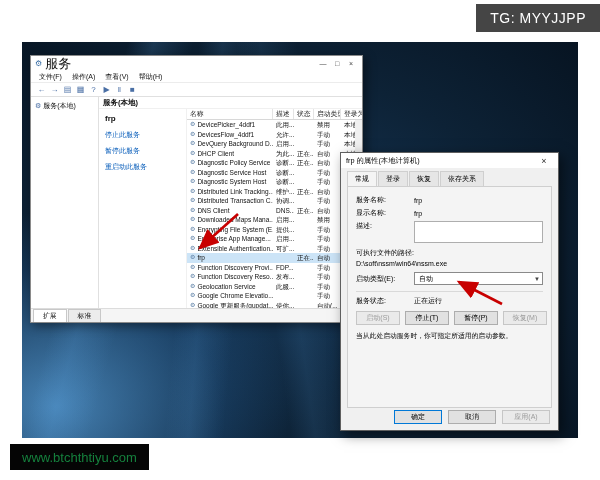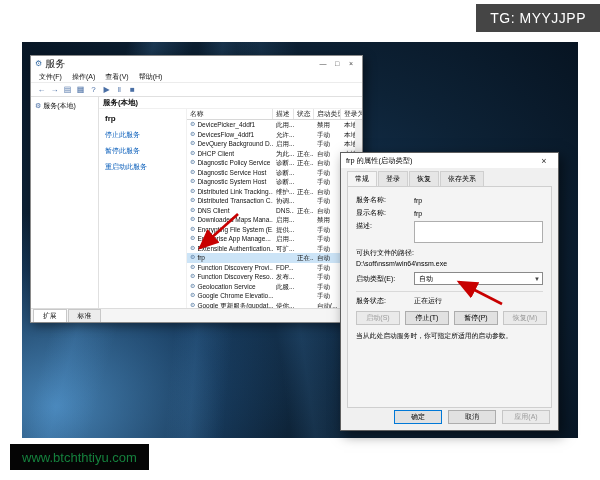--- a/index.html
+++ b/index.html
@@ -15,21 +15,21 @@
       radial-gradient(ellipse 300px 250px at 6% 92%, rgba(96,174,238,.70), rgba(42,104,165,.28) 55%, transparent 78%),
       radial-gradient(ellipse 430px 340px at 46% 55%, #17395a 0%, #0d2236 55%, #06121f 100%);
   }
 
   
   .svcwin { position:absolute; left:8px; top:13px; width:333px; height:268px;
     background:#fff; border:1px solid #8a8a8a; box-shadow:3px 3px 10px rgba(0,0,0,.45);
     font-size:7px; color:#111; z-index:1; display:flex; flex-direction:column; }
   .svc-title { height:15px; display:flex; align-items:center; padding:0 4px; background:#fff; flex:0 0 auto; }
   .svc-title .appicon { font-size:8px; color:#3a6ea5; margin-right:3px; }
-  .svc-title .ttl { font-size:10px; }
+  .svc-title .ttl { font-size:13px; }
   .winbtns { margin-left:auto; display:flex; }
   .winbtns span { width:14px; text-align:center; color:#444; font-size:7px; }
   .svc-menubar { height:12px; display:flex; align-items:center; padding:0 3px; border-bottom:1px solid #ececec; flex:0 0 auto; }
   .svc-menubar span { padding:0 5px; font-size:7px; }
   .svc-toolbar { height:14px; display:flex; align-items:center; padding:0 4px; border-bottom:1px solid #e0e0e0; flex:0 0 auto; }
   .svc-toolbar span { width:13px; text-align:center; font-size:8px; color:#4a6fa5; }
   .svc-main { flex:1; display:flex; min-height:0; }
   .tree { width:68px; border-right:1px solid #e0e0e0; padding:3px 2px; flex:0 0 auto; }
   .tree-item { display:flex; align-items:center; gap:2px; font-size:7px; padding:1px 2px; }
   .tree-item .gear { color:#4a6fa5; font-size:7px; }
@@ -392,21 +392,21 @@
     </div>
     <div class="svc-footer">
 
     <span class="ftab selected">扩展</span>
         <span class="ftab">标准</span>
       </div>
   </div>
 
   <div class="dlg">
     <div class="dlg-title">
-      <span class="ttl">frp 的属性(启动类型)</span>
+      <span class="ttl">frp 的属性(本地计算机)</span>
       <span class="close">×</span>
     </div>
     <div class="dlg-tabs">
 
     <span class="dtab selected">常规</span>
         <span class="dtab">登录</span>
         <span class="dtab">恢复</span>
         <span class="dtab">依存关系</span>
       </div>
     <div class="dlg-panel">

